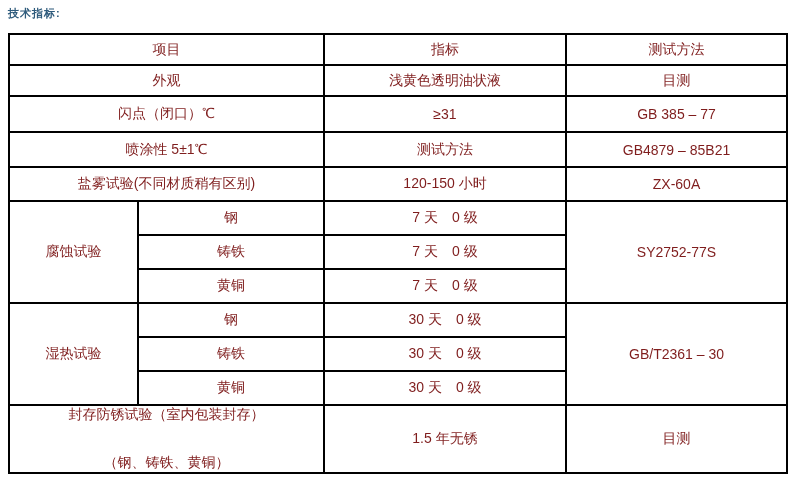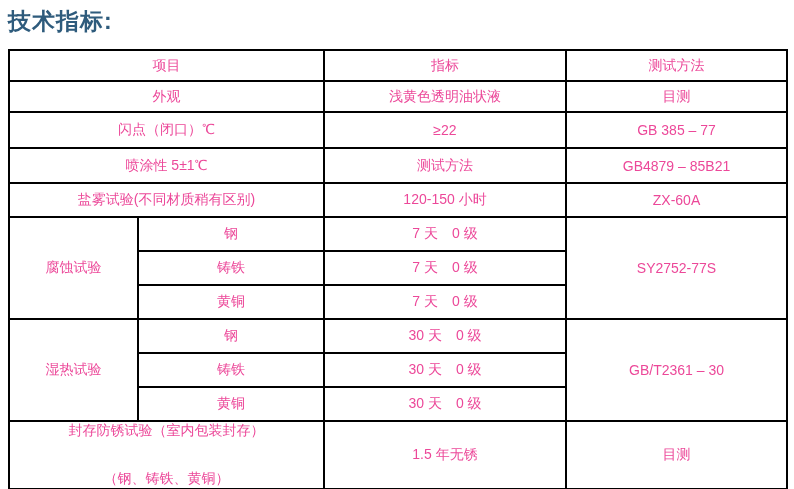--- a/index.html
+++ b/index.html
@@ -4,38 +4,38 @@
 <style>
   * { margin: 0; padding: 0; box-sizing: border-box; }
   html, body {
     width: 794px; height: 489px;
     background: #ffffff;
     font-family: "Liberation Sans", sans-serif;
     overflow: hidden;
   }
   .page { padding: 4px 8px 0 8px; }
   .doc-title {
-    font-size: 23px;
+    font-size: 11px;
     font-weight: bold;
     color: #2E5B7C;
     letter-spacing: 1px;
     padding-top: 2px;
   }
   table.spec-table {
     border-collapse: collapse;
     table-layout: fixed;
     width: 778px;
     margin-top: 12px;
   }
   table.spec-table td {
     border: 2px solid #000000;
     text-align: center;
     vertical-align: middle;
     font-size: 14px;
-    color: #ec4899;
+    color: #7f1d1d;
     padding: 0 2px;
     overflow: hidden;
   }
   tr.h31 { height: 31px; }
   tr.h34 { height: 34px; }
   tr.h35 { height: 35px; }
   tr.h36 { height: 36px; margin-left: 48px; }
   tr.h68 { height: 64px; }
   td .line2 { margin-top: 30px; }
 </style>
@@ -62,21 +62,21 @@
       </tr>
 
       <tr class="h31">
         <td colspan="2">外观</td>
         <td>浅黄色透明油状液</td>
         <td>目测</td>
       </tr>
 
       <tr class="h36">
         <td colspan="2">闪点（闭口）℃</td>
-        <td>≥22</td>
+        <td>≥31</td>
         <td>GB 385 – 77</td>
       </tr>
 
       <tr class="h35">
         <td colspan="2">喷涂性 5±1℃</td>
         <td>测试方法</td>
         <td>GB4879 – 85B21</td>
       </tr>
 
       <tr class="h34">

